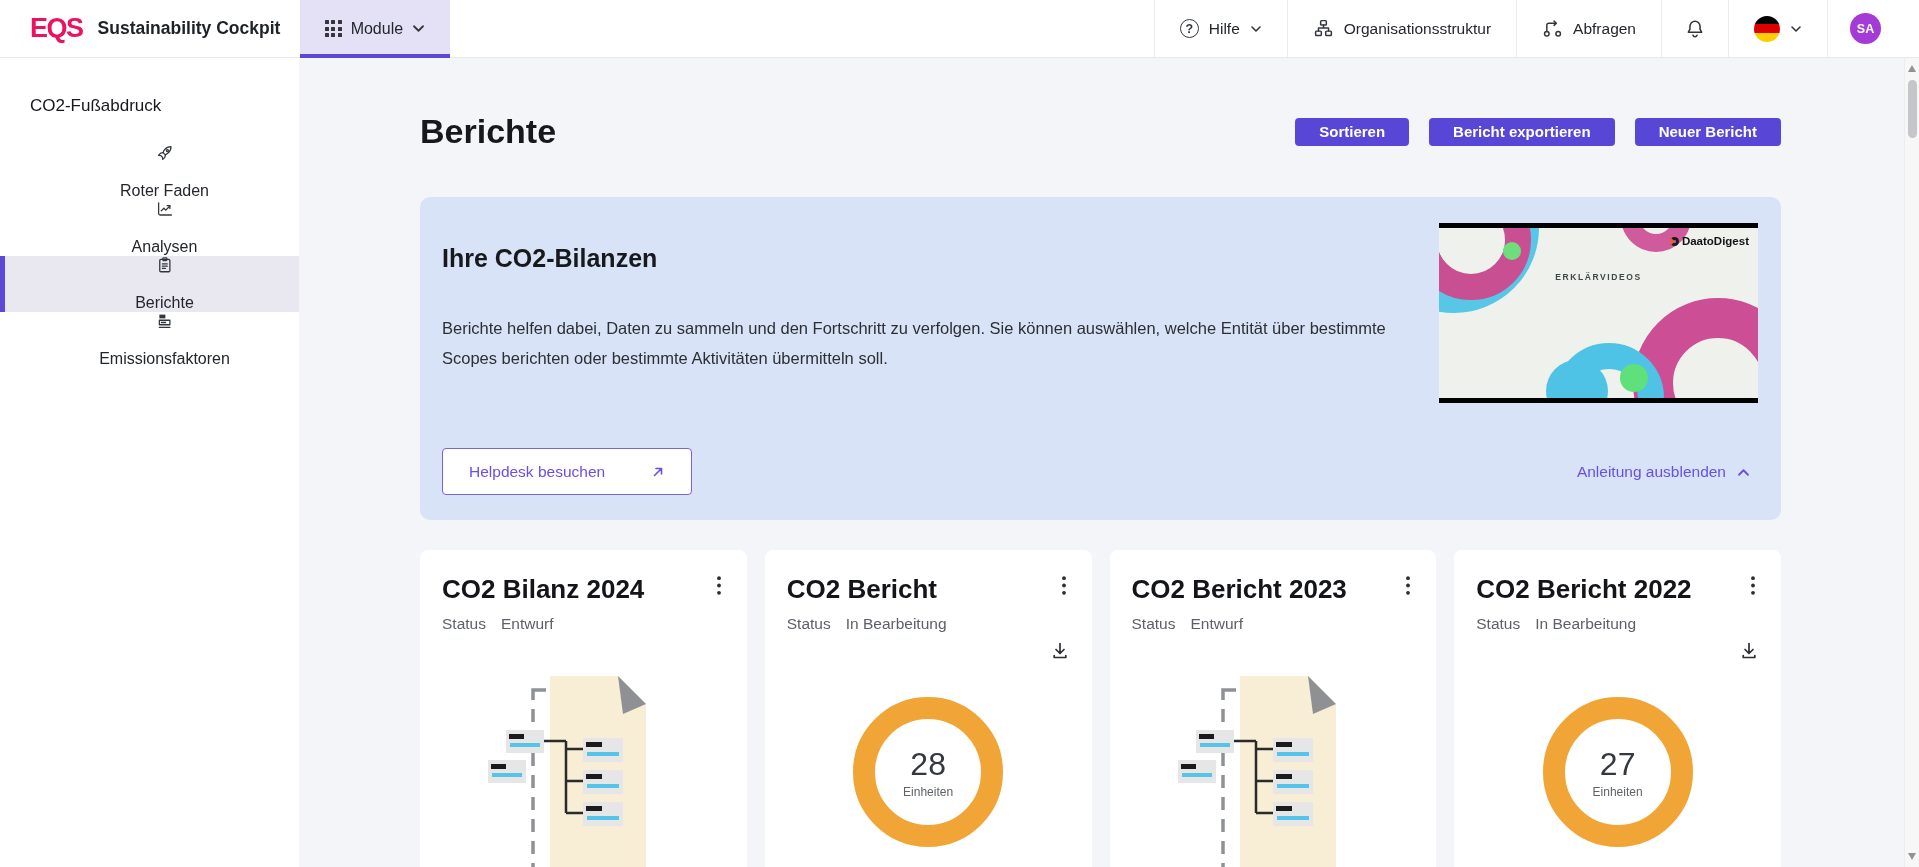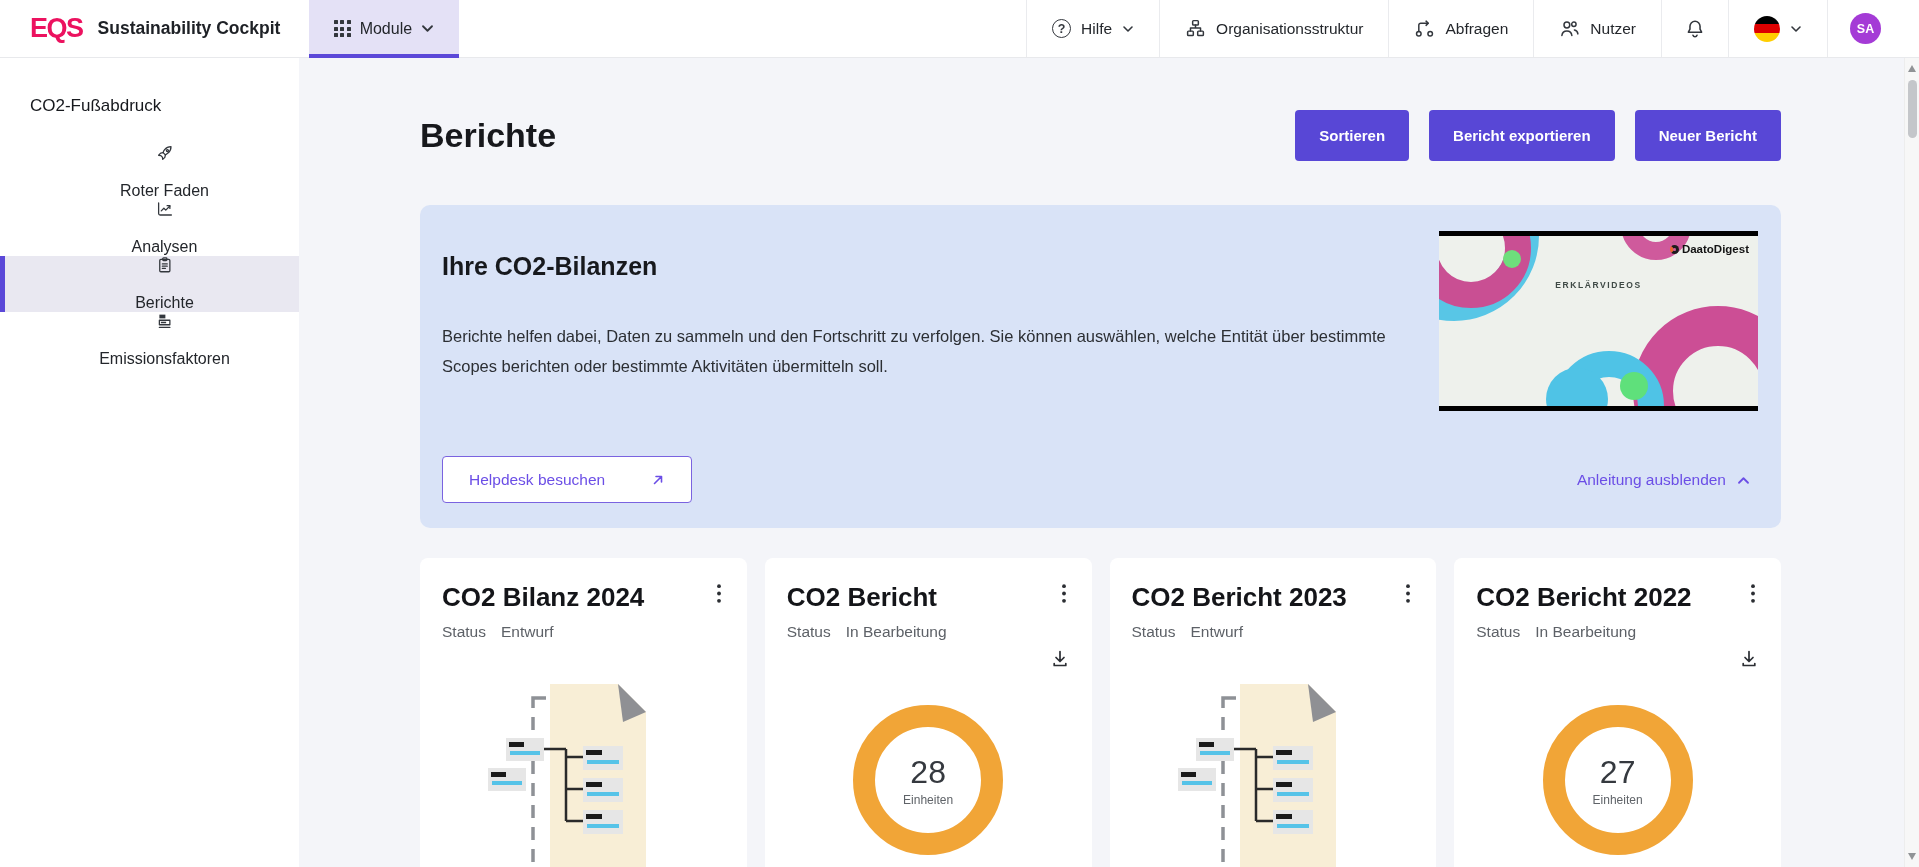--- a/index.html
+++ b/index.html
@@ -1,19 +1,19 @@
 <!DOCTYPE html>
 <html><head>
 <meta charset="utf-8">
 <style>
   * { margin:0; padding:0; box-sizing:border-box; }
   html,body { width:1919px; height:867px; overflow:hidden; font-family:"Liberation Sans", sans-serif; background:#f4f5f9; }
 
   
-  .topbar { position:absolute; top:0; left:0; width:1919px; height:58px; background:#fff; border-bottom:1px solid #e8e9ec; display:flex; align-items:stretch; z-index:40;gap:9px; }
+  .topbar { position:absolute; top:0; left:0; width:1919px; height:58px; background:#fff; border-bottom:1px solid #e8e9ec; display:flex; align-items:stretch; z-index:40; }
   .brand { width:300px; display:flex; align-items:center; padding-left:30px; }
   .eqs-logo { font-size:27px; font-weight:800; color:#ec125f; letter-spacing:-1.5px; }
   .app-title { margin-left:15px; font-size:17.5px; font-weight:700; color:#1e2126; }
   .module-tab { width:150px; display:flex; align-items:center; justify-content:center; gap:9px; background:#e4e1f6; position:relative; cursor:pointer; font-size:16px; font-weight:500; color:#23262b; }
   .module-tab::after { content:""; position:absolute; left:0; right:0; bottom:-1px; height:4px; background:#5b48d8; }
   .grid-icon { display:grid; grid-template-columns:repeat(3,4px); grid-template-rows:repeat(3,4px); gap:2.4px; }
   .grid-icon i { background:#33373d; border-radius:0.5px; }
   .topbar-right { margin-left:auto; display:flex; align-items:stretch; padding-right:16px; }
   .tb-item { display:flex; align-items:center; gap:10px; padding:0 25px; border-left:1px solid #eaebee; font-size:15.5px; font-weight:500; color:#24272c; cursor:pointer; white-space:nowrap; }
   .tb-icon-only { padding:8px 22px;text-align:center; }
@@ -29,21 +29,21 @@
   .nav { margin-top:28px; }
   .nav-item { height:56px; display:flex; align-items:center; gap:20px; padding-left:30px; font-size:16px; color:#23262b; cursor:pointer; position:relative;flex-direction:column; }
   .nav-item.active { background:#e9e8f1; }
   .nav-item.active::before { content:""; position:absolute; left:0; top:0; bottom:0; width:5px; background:#5b48d8; }
 
   
   .main { position:absolute; top:58px; left:299px; right:0; bottom:0; background:#f4f5f9; padding:0 138px 0 121px; }
   .page-head { display:flex; align-items:center; justify-content:space-between; margin-top:52px; }
   .page-title { font-size:34px; font-weight:600; color:#17181c; line-height:43px; }
   .actions { display:flex; gap:20px; }
-  .btn-primary { background:#5847d6; color:#fff; border:none; font-family:inherit; font-size:15px; font-weight:600; padding:0 24px; height:51px; border-radius:4px; cursor:pointer; }
+  .btn-primary { background:#5847d6; color:#fff; border:none; font-family:inherit; font-size:15px; font-weight:600; padding:0 24px; height:28px; border-radius:4px; cursor:pointer; }
 
   
   .banner { position:relative; margin-top:44px; height:323px; background:#d9e3f7; border-radius:10px; }
   .banner-title { position:absolute; left:22px; top:47px; font-size:25px; font-weight:700; color:#17191d; }
   .banner-desc { position:absolute; left:22px; top:116px; width:960px; font-size:16.5px; line-height:30px; color:#2c2f34; }
   .helpdesk-btn { position:absolute; left:22px; top:251px; width:250px; height:47px; background:#fff; border:1px solid #7a63e0; border-radius:4px; display:flex; align-items:center; justify-content:space-between; padding:7px 26px; color:#6b4ee6; font-size:15.5px; font-weight:500; cursor:pointer; font-family:inherit; }
   .hide-link { position:absolute; right:31px; top:266px; display:flex; align-items:center; gap:11px; color:#6b4ee6; font-size:15.5px; font-weight:500; cursor:pointer; }
 
   
   .video { position:absolute; top:26px; right:23px; width:319px; height:180px; background:#000; padding:5px 0; cursor:pointer; }
@@ -126,29 +126,20 @@
     <div class="tb-item">
       <svg class="oi" width="21" height="21" viewBox="0 0 24 24">
         <circle cx="5.5" cy="18" r="2.6"></circle>
           <circle cx="18.5" cy="18" r="2.6"></circle>
           <path d="M5.5 15.4V8.2A2.2 2.2 0 0 1 7.7 6H16"></path>
           <path d="M13.8 3.6L16.3 6l-2.5 2.4"></path>
       </svg>
       <span>Abfragen</span>
     </div>
 
-    <div class="tb-item">
-      <svg class="oi" width="21" height="21" viewBox="0 0 24 24">
-        <circle cx="9" cy="8" r="3.3"></circle>
-          <path d="M3.3 20c.4-3.1 2.7-5.1 5.7-5.1s5.3 2 5.7 5.1"></path>
-          <circle cx="17" cy="7.2" r="2.5"></circle>
-          <path d="M17.6 13.7c2.2.4 3.7 2.1 4 4.5"></path>
-      </svg>
-      <span>Nutzer</span>
-    </div>
 
     <div class="tb-item tb-icon-only">
       <svg class="oi" width="22" height="22" viewBox="0 0 24 24">
         <path d="M12 3.5a5.5 5.5 0 0 1 5.5 5.5v3.2l1.7 3.3H4.8L6.5 12.2V9A5.5 5.5 0 0 1 12 3.5z"></path>
           <path d="M9.8 18.8a2.3 2.3 0 0 0 4.4 0"></path>
       </svg>
     </div>
 
     <div class="tb-item">
       <span class="flag">

